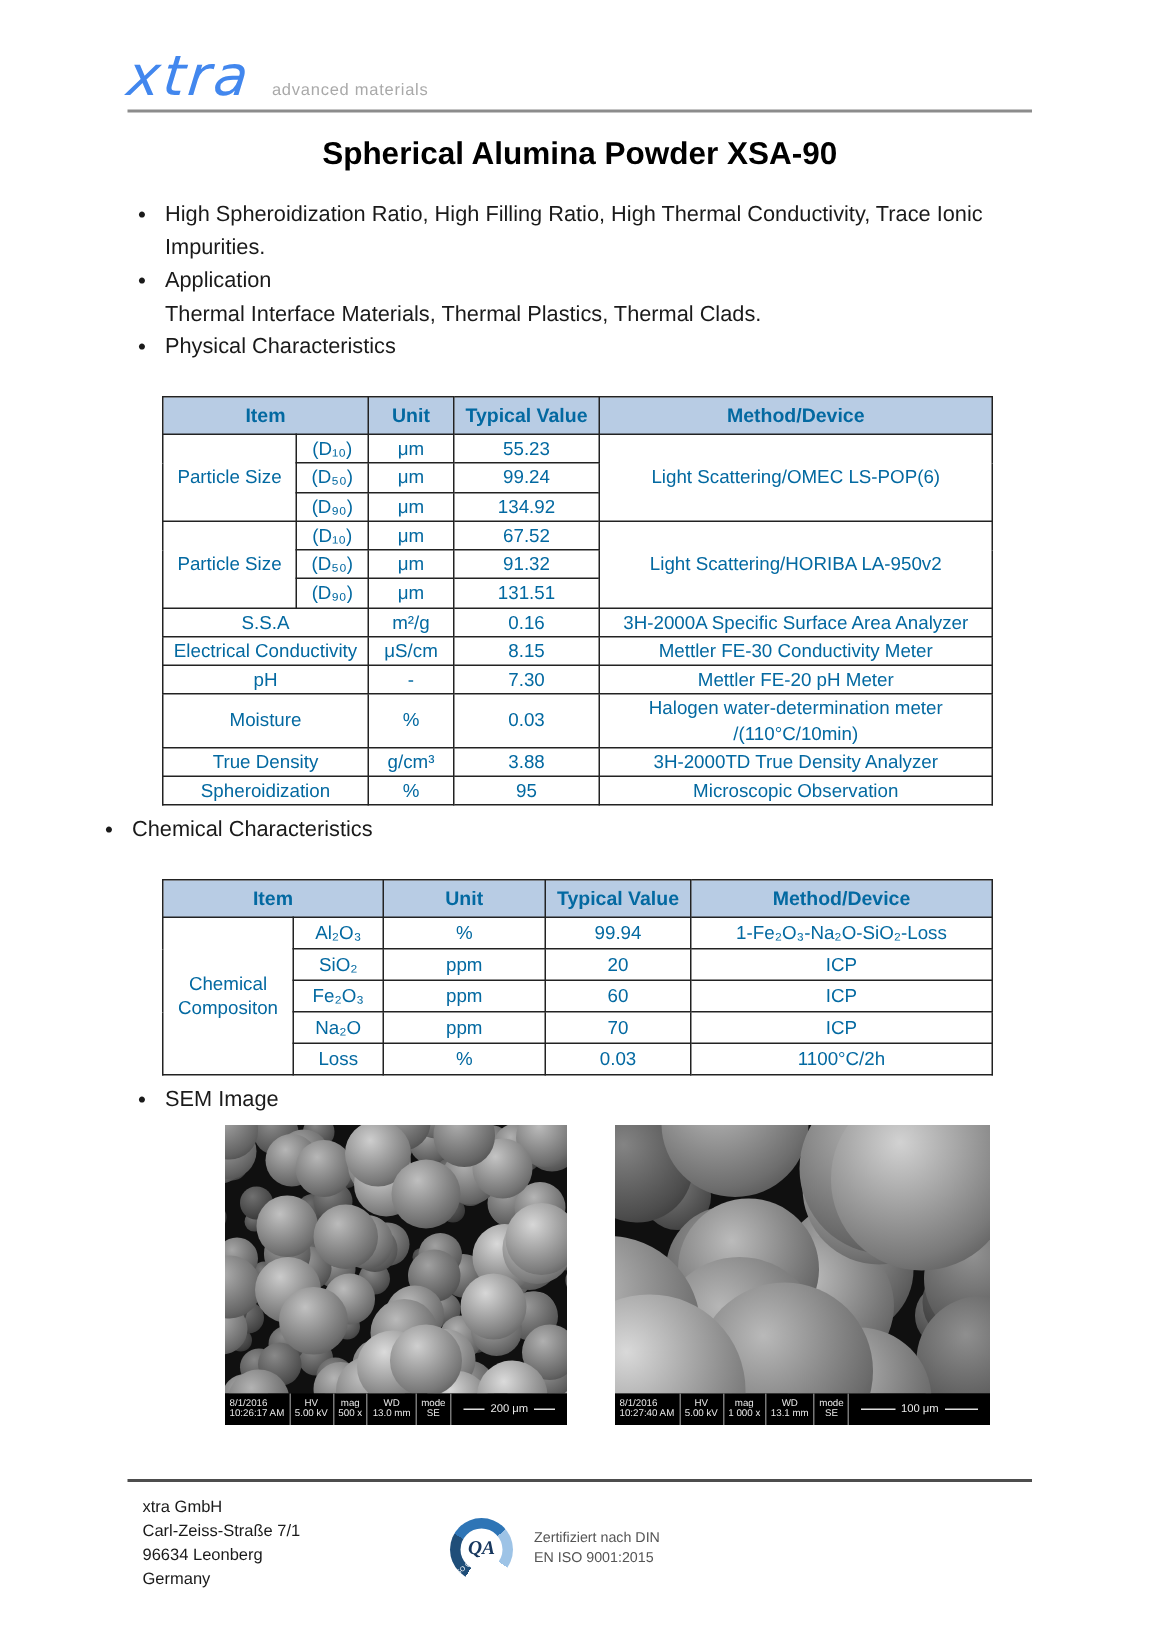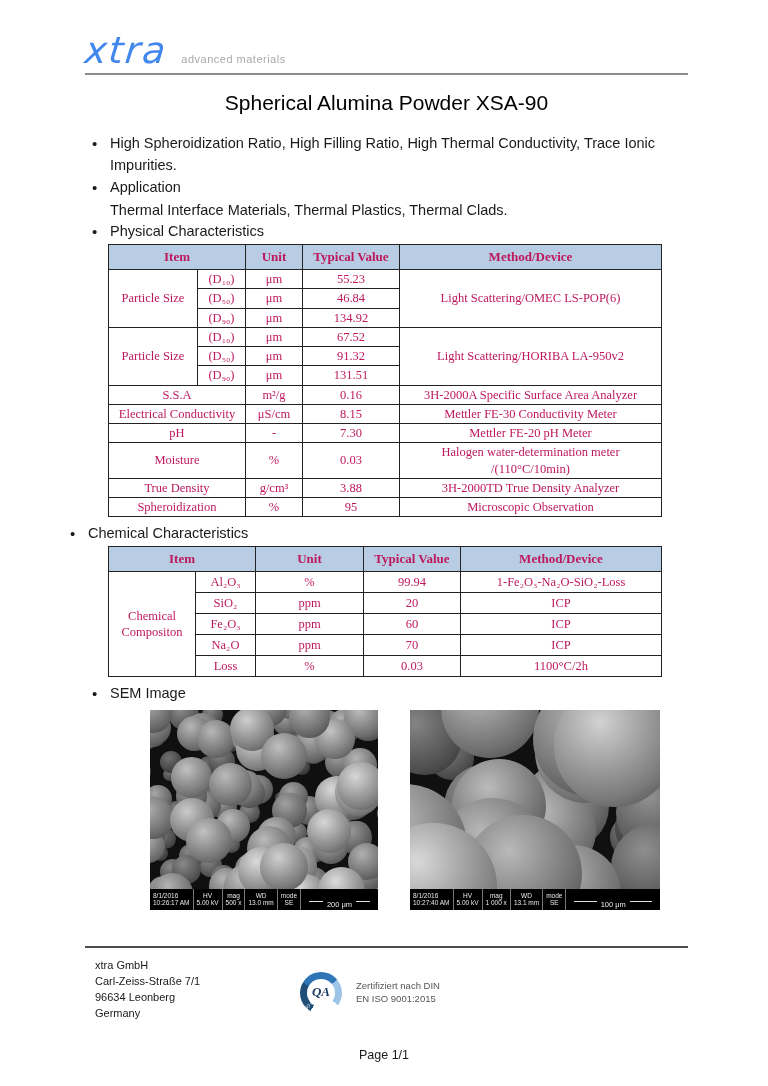--- a/index.html
+++ b/index.html
@@ -11,47 +11,47 @@
   
   .hdr { display:flex; align-items:flex-end; justify-content:space-between;
          margin:34px 80px 0 85px; padding-bottom:6px; }
   .logo-wrap { display:flex; align-items:baseline; gap:14px; }
   .logo-main { font-family:"DejaVu Sans",sans-serif; font-style:italic; font-size:37px;
                color:#4287ee; letter-spacing:2px; line-height:0.9; transform:skewX(-6deg); }
   .logo-sub { font-size:11px; color:#a9a9a9; letter-spacing:0.5px; }
   .doc-type { font-size:19px; font-weight:700; color:#2e5b9e; padding-bottom:1px; }
   .hdr-rule { margin:0 80px 0 85px; border-top:2px solid #8c8c8c; }
   
-  .title { text-align:center; font-size:21px; font-weight:400; color:#000; margin:16px 80px 0 85px; }
+  .title { text-align:center; font-size:21px; font-weight:700; color:#000; margin:16px 80px 0 85px; }
   
   .bullets { margin:18px 70px 0 90px; font-size:14.5px; line-height:1.5; }
   .b-row { display:flex; }
   .b-dot { width:20px; flex:0 0 20px; text-align:left; padding-left:2px; }
   .b-dot::before { content:"•"; font-size:15px; }
   .b-text { flex:1; max-width:552px; }
   .b-plain { margin-left:20px; }
   
-  table { border-collapse:collapse; margin:0 0 6px 108px; table-layout:fixed;
-          font-size:12.5px; color:#be185d;font-family:Liberation Serif, serif; }
+  table { border-collapse:collapse; margin:20px 0 6px 108px; table-layout:fixed;
+          font-size:12.5px; color:#0369a1; }
   th, td { border:1px solid #222; text-align:center; vertical-align:middle;
            padding:1px 3px; line-height:1.3; }
   th { background:#b8cce4; font-weight:600; font-size:13px; height:25px; }
   td { height:19px; }
   .chem td { height:21px; }
   
   .sem-row { display:flex; margin-left:150px; gap:32px; margin-top:4px; }
   .sem { position:relative; background:#0d0d0d; overflow:hidden; }
   .sem-canvas { position:absolute; inset:0; bottom:21px; overflow:hidden; background:#101010; }
   .sphere { position:absolute; border-radius:50%; }
   .sem-bar { position:absolute; left:0; right:0; bottom:0; height:21px; background:#000;
              display:flex; align-items:stretch; color:#e8e8e8; font-size:6.5px; line-height:1.15; }
   .sem-cell { border-right:1px solid #777; padding:1px 3px; display:flex; flex-direction:column;
               justify-content:center; align-items:center; white-space:nowrap; }
   .sem-cell:first-child { align-items:flex-start; }
-  .sem-scale { flex:1; display:flex; align-items:flex-start; gap:4px; padding:12px 8px; }
+  .sem-scale { flex:1; display:flex; align-items:center; gap:4px; padding:0 8px; }
   .sem-scale .line { flex:1; height:1px; background:#ddd; }
   .sem-scale .lbl { font-size:7.5px; }
   
   .ftr-rule { margin:36px 80px 0 85px; border-top:2px solid #4d4d4d; }
   .ftr { display:flex; margin:10px 80px 0 95px; font-size:11px; line-height:1.45; color:#1a1a1a; }
   .ftr-col-left { width:265px; }
   .ftr-col-co { width:205px; }
   .ftr a { color:#0563c1; text-decoration:underline; }
   .badge-wrap { display:flex; align-items:center; gap:14px; margin-top:6px; }
   .badge { width:42px; height:42px; border-radius:50%; position:relative; flex:0 0 42px;
@@ -116,21 +116,21 @@
         <tr>
           <td rowspan="3">Particle Size</td>
           <td>(D₁₀)</td>
           <td>μm</td>
           <td>55.23</td>
           <td rowspan="3">Light Scattering/OMEC LS-POP(6)</td>
         </tr>
         <tr>
           <td>(D₅₀)</td>
           <td>μm</td>
-          <td>46.84</td>
+          <td>99.24</td>
         </tr>
         <tr>
           <td>(D₉₀)</td>
           <td>μm</td>
           <td>134.92</td>
         </tr>
         <tr>
           <td rowspan="3">Particle Size</td>
           <td>(D₁₀)</td>
           <td>μm</td>

